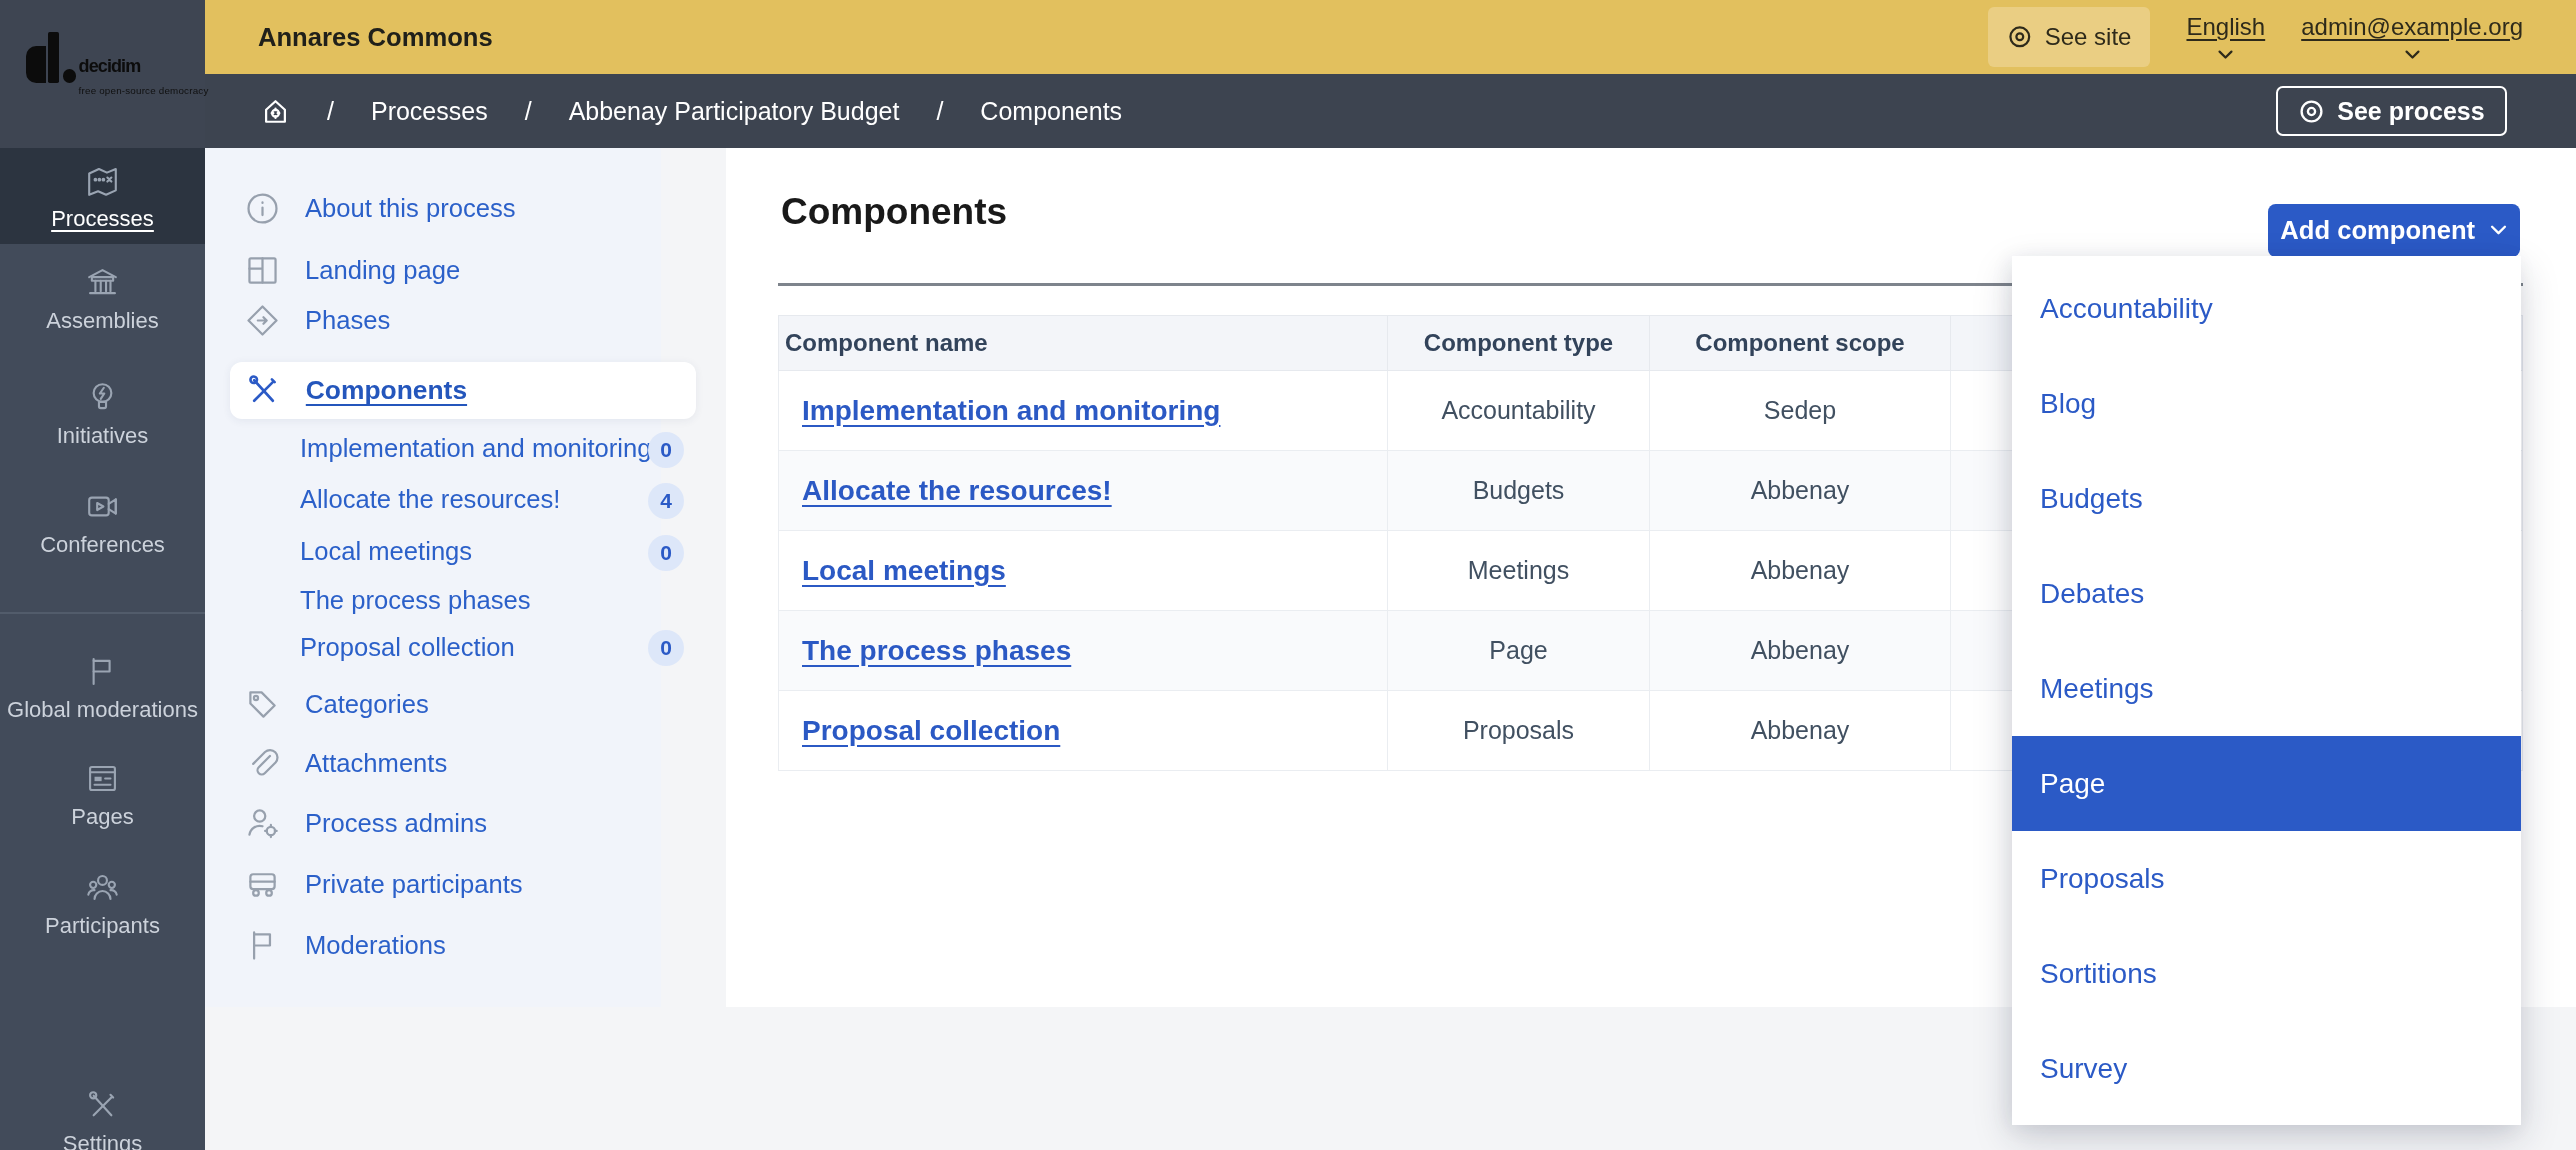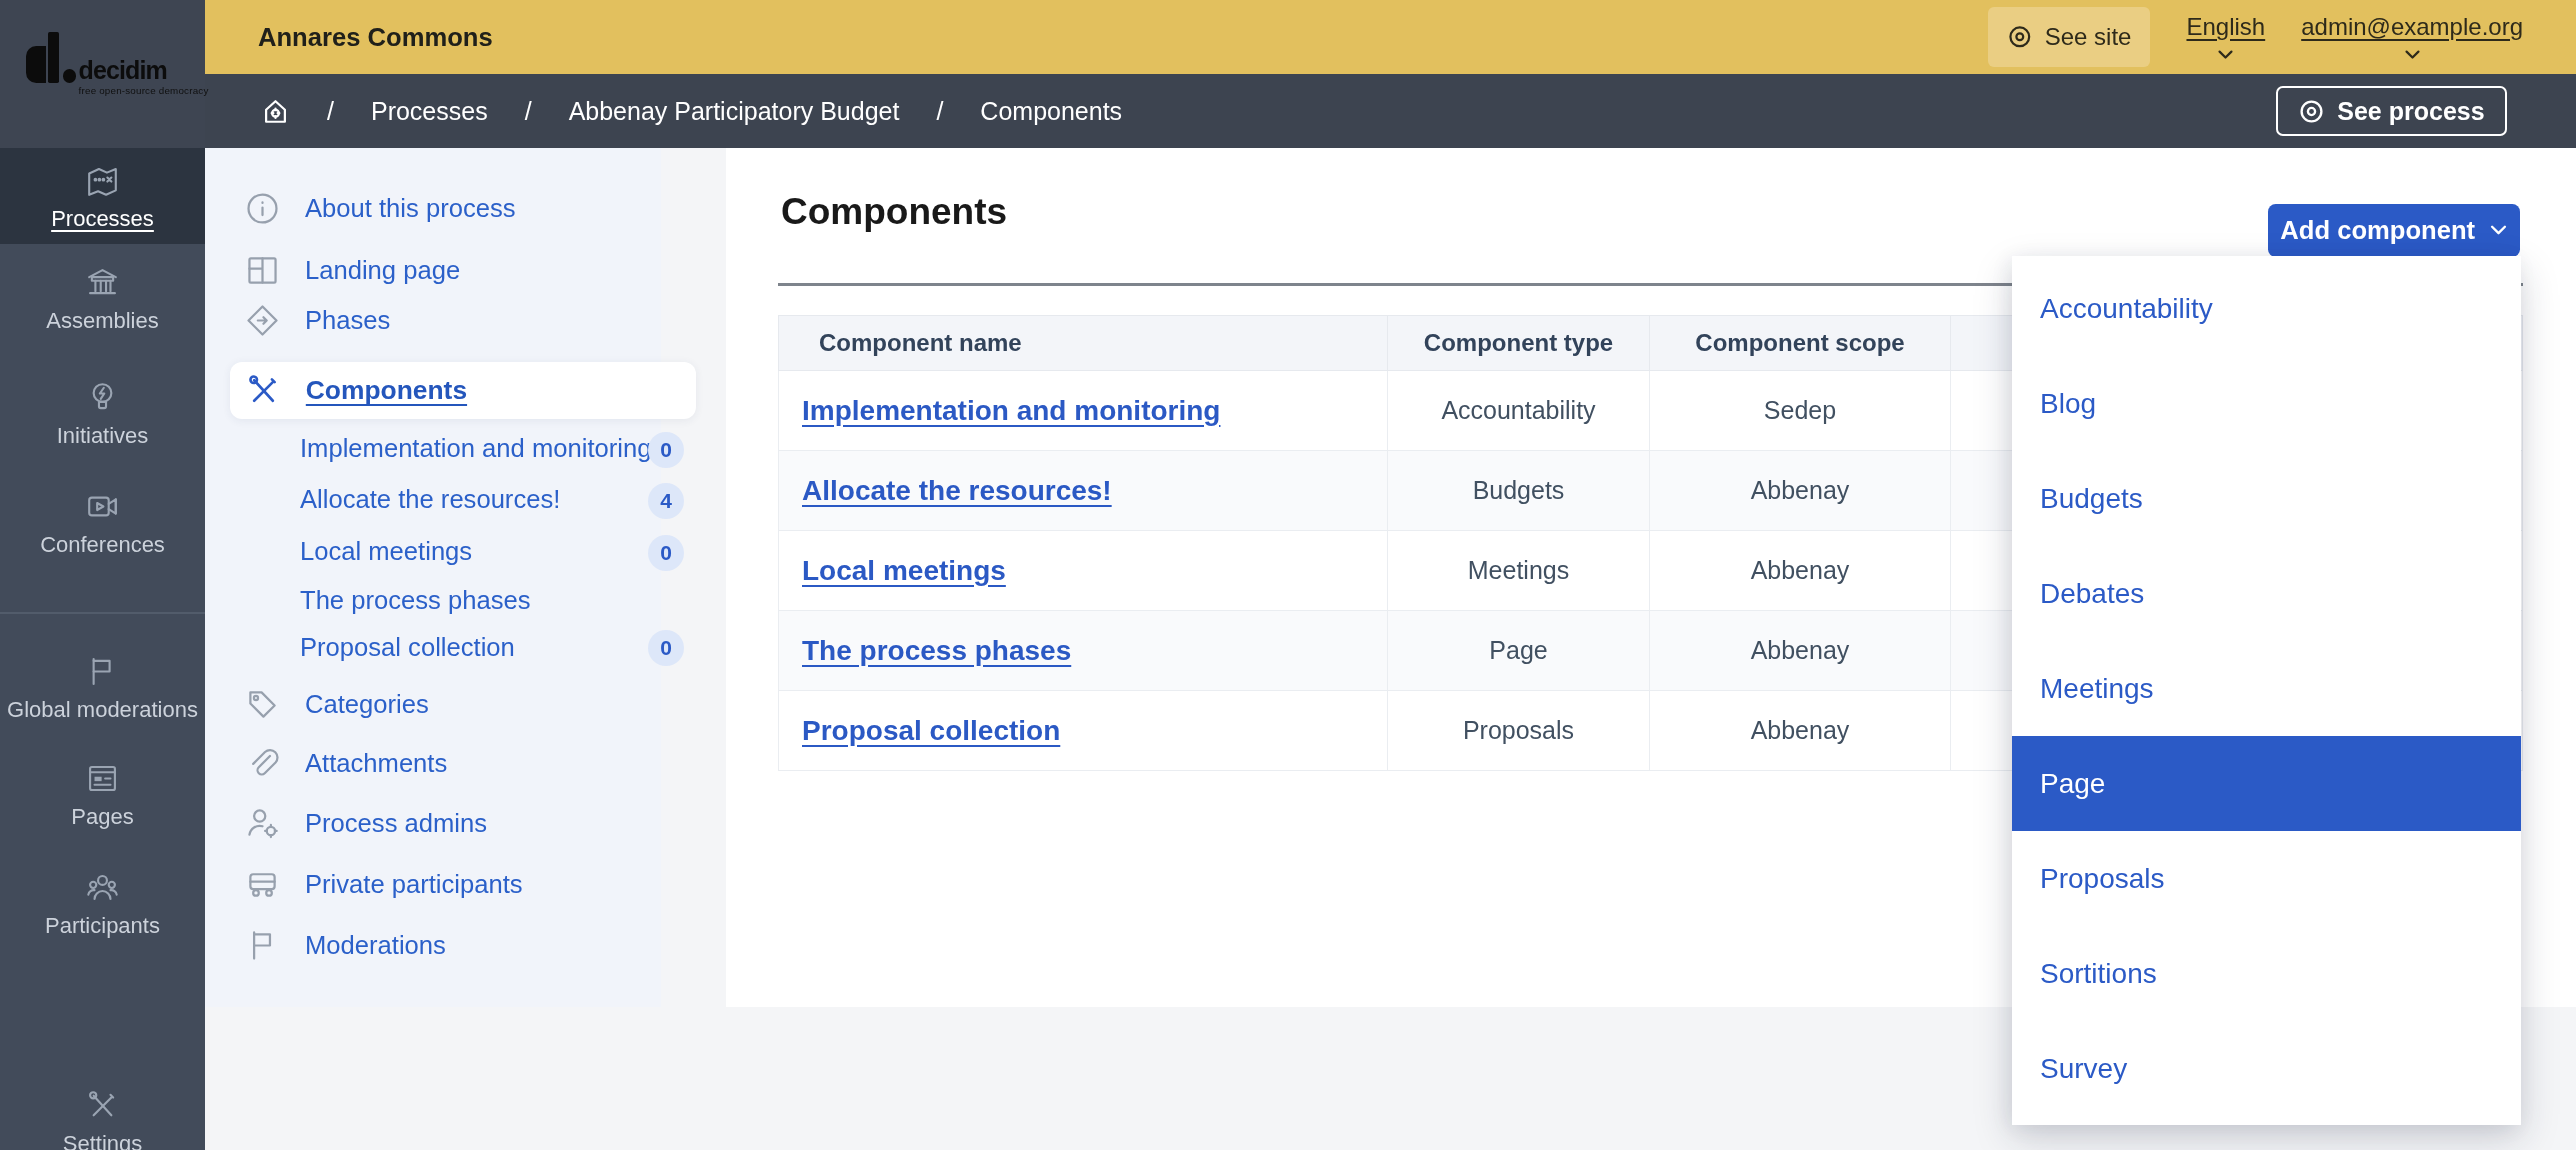--- a/index.html
+++ b/index.html
@@ -18,21 +18,21 @@
     background: #3e4552; z-index: 5;
   }
   .logo-wrap { position: absolute; left: 25.6px; top: 32px; }
   .logo-glyphs { position: relative; height: 51px; }
   .lg-d { position: absolute; left: 0; top: 13.6px; width: 20.4px; height: 37px;
           background: #0c0c0c; border-radius: 10.2px 0 0 10.2px; }
   .lg-bar { position: absolute; left: 22px; top: 0; width: 11px; height: 51px;
           background: #0c0c0c; border-radius: 1.7px; }
   .lg-dot { position: absolute; left: 37px; top: 37px; width: 13.6px; height: 13.6px;
           background: #0c0c0c; border-radius: 50%; }
-  .logo-text { position: absolute; left: 53px; top: 24px; font-size: 25px; font-weight: bold;
+  .logo-text { position: absolute; left: 53px; top: 24px; font-size: 18px; font-weight: bold;
           color: #0c0c0c; letter-spacing: -0.9px; }
   .logo-tagline { position: absolute; left: 53px; top: 53px; font-size: 9.8px;
           color: #101010; white-space: nowrap; letter-spacing: 0.2px; }
 
   
   #topbar {
     position: absolute; left: 205px; top: 0; width: 2371px; height: 74px;
     background: #e2c05e; display: flex; align-items: center;
   }
   .topbar-title { font-size: 25.6px; font-weight: bold; color: #20201a; margin-left: 53px; }
@@ -131,21 +131,21 @@
     border-collapse: collapse; table-layout: fixed;
     border: 0.9px solid #e6e9ee;
   }
   .cmp-table col.c-name  { width: 609px; }
   .cmp-table col.c-type  { width: 262px; }
   .cmp-table col.c-scope { width: 301px; }
   .cmp-table th {
     height: 55px; background: #f3f5f9; font-size: 24px; font-weight: bold;
     color: #32435a; text-align: center; border: 0.9px solid #e6e9ee; border-top: none;
   }
-  .cmp-table th.h-name { text-align: left; padding-left: 40px; }
+  .cmp-table th.h-name { text-align: left; padding-left: 6px; }
   .cmp-table td {
     height: 80px; font-size: 25px; color: #415061; text-align: center;
     border: 0.9px solid #eaedf1; background: #fff;
   }
   .cmp-table tr.alt td { background: #f9fafc; }
   .cmp-table td.cell-name { text-align: left; padding-left: 23px; }
   .row-link { font-size: 28px; font-weight: bold; color: #2b59c4;
     text-decoration: underline; text-underline-offset: 5.1px; cursor: pointer; }
 
   

